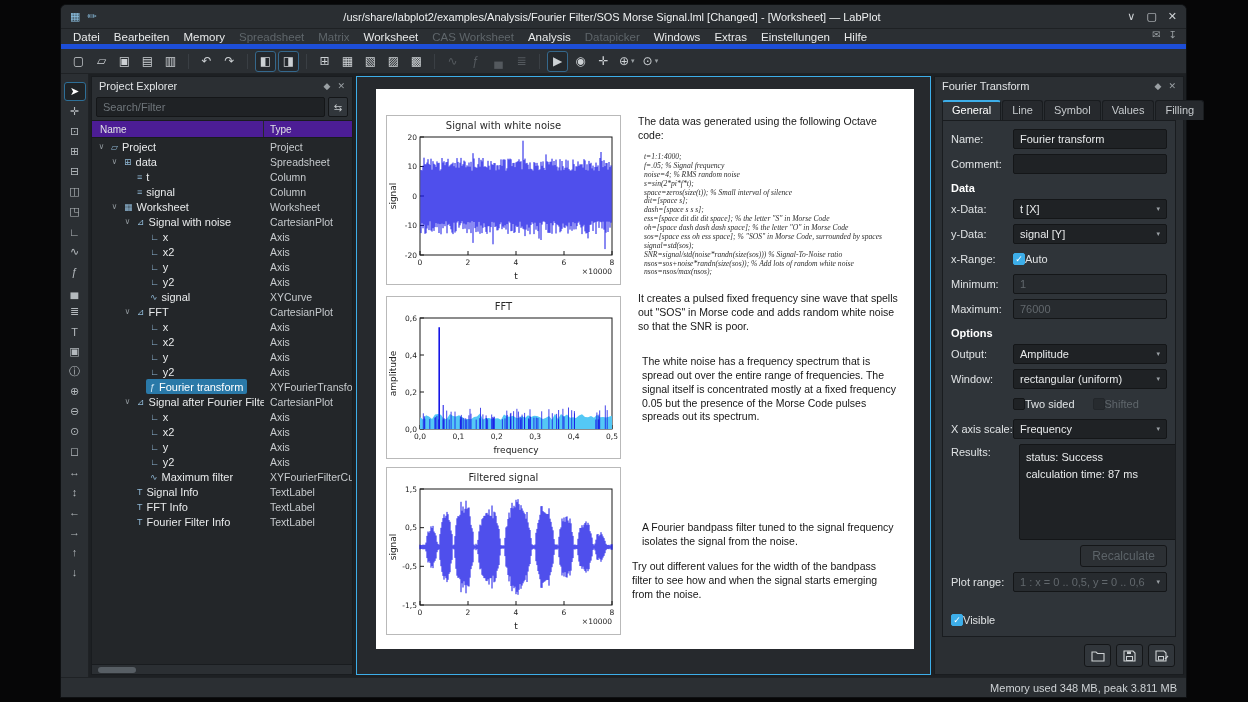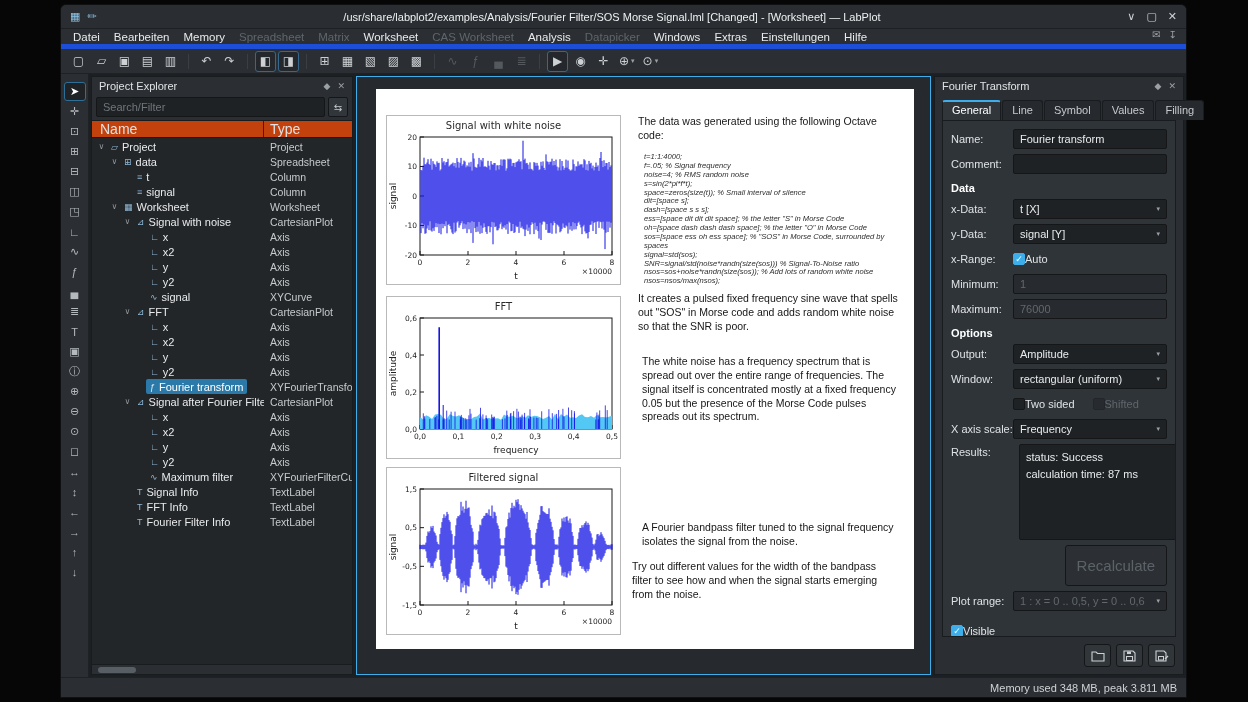--- a/index.html
+++ b/index.html
@@ -24,21 +24,21 @@
 .rbtn{width:22px;height:19px;display:flex;align-items:center;justify-content:center;font-size:11px;color:#b4b9bd;border-radius:3px;border:1px solid transparent;flex:none}
 .rbtn.checked{background:#1f2326;border-color:#2e6f97;color:#fff}
 .dock{background:#2b2f33;display:flex;flex-direction:column;min-height:0}
 .explorer{width:262px;margin:2px 0 2px 2px;border:1px solid #191c1f;flex:none}
 .dock-header{height:18px;display:flex;align-items:center;font-size:11px;padding:0 7px;color:#dfe2e4;flex:none}
 .dock-btns{margin-left:auto;display:flex;gap:7px;color:#9aa0a4;font-size:9px}
 .search-row{display:flex;gap:3px;padding:2px 4px 3px 4px;flex:none}
 .search-row input{flex:1;height:20px;background:#1f2225;border:1px solid #141618;border-radius:2px;color:#e8eaeb;font-size:11px;padding:0 6px;outline:none}
 .search-row input::placeholder{color:#6f767b}
 .sqbtn{width:20px;height:20px;background:#31363b;border:1px solid #141618;border-radius:2px;display:flex;align-items:center;justify-content:center;font-size:10px;color:#c6cacd}
-.tree-colhead{display:flex;height:18px;background:#c2410c;border-top:1px solid #191c1f;border-bottom:1px solid #191c1f;font-size:14px;color:#dfe2e4;flex:none}
+.tree-colhead{display:flex;height:18px;background:#4c1d95;border-top:1px solid #191c1f;border-bottom:1px solid #191c1f;font-size:10px;color:#dfe2e4;flex:none}
 .tree-colhead .c1{width:172px;padding-left:8px;border-right:1px solid #26292c;display:flex;align-items:center}
 .tree-colhead .c2{flex:1;padding-left:6px;display:flex;align-items:center}
 .tree{flex:1;background:#232629;overflow:hidden;font-size:11px;padding-top:1px}
 .trow{display:flex;height:15px;align-items:center}
 .ncell{width:172px;display:flex;align-items:center;overflow:hidden;white-space:nowrap;flex:none}
 .expander{width:11px;color:#8f969b;font-size:8px;text-align:center;flex:none}
 .hl{display:flex;align-items:center;gap:4px;padding:0 4px;border-radius:2px;height:15px;overflow:hidden}
 .trow.selected .hl{background:#2a79a8;color:#fff}
 .ticon{font-size:9px;color:#8fb7d4;flex:none}
 .trow.selected .ticon{color:#dff0fa}
@@ -46,42 +46,42 @@
 .hscroll{height:10px;background:#2b2f33;border-top:1px solid #191c1f;position:relative;flex:none}
 .hscroll .handle{position:absolute;left:6px;top:2px;width:38px;height:6px;background:#575e64;border-radius:3px}
 .center{flex:1;margin:2px 3px;border:1px solid #3daee9;background:#26292d;position:relative;overflow:hidden;min-width:0}
 .page{position:absolute;left:19px;top:12px;width:538px;height:560px;background:#ffffff;color:#222}
 .plot{position:absolute}
 svg text{font-family:"DejaVu Sans",sans-serif}
 .ptitle{font-size:10px;fill:#2a2a2a;text-anchor:middle}
 .tick{font-size:7.5px;fill:#222}
 .alabel{font-size:9px;fill:#222;text-anchor:middle}
 .wtext{position:absolute;font-size:10.5px;color:#161616;line-height:1.32}
-.octave{position:absolute;font-family:Liberation Sans, sans-serif;font-style:italic;font-size:7.6px;color:#2e2e2e;line-height:1.17}
+.octave{position:absolute;font-family:Liberation Serif, serif;font-style:italic;font-size:7.6px;color:#2e2e2e;line-height:1.17}
 .props{width:250px;margin:2px 2px 2px 0;border:1px solid #191c1f;flex:none}
 .tabbar{display:flex;padding:5px 7px 0 7px;gap:1px;font-size:11px;flex:none}
 .tab{padding:3px 9px 4px 9px;border:1px solid #191c1f;border-bottom:none;background:#26292d;color:#c6cacd;border-radius:3px 3px 0 0}
 .tab.active{background:#31363b;color:#fff;border-top:2px solid #3daee9;padding-top:2px}
 .props-body{flex:1;border:1px solid #191c1f;margin:0 7px;background:#2f3439;padding:8px 8px 6px 8px;display:flex;flex-direction:column;gap:5px;font-size:11px;min-height:0;overflow:hidden}
 .frow{display:flex;align-items:center;gap:0;min-height:20px;flex:none}
 .frow label{width:62px;flex:none;color:#dfe2e4}
 .kinput{flex:1;height:20px;background:#1f2225;border:1px solid #141618;border-radius:2px;color:#e8eaeb;font-size:11px;padding:0 6px;outline:none;min-width:0}
 .kinput:disabled{color:#62686d;background:#272b2f}
 .combo{flex:1;height:20px;background:#1f2225;border:1px solid #141618;border-radius:2px;color:#e8eaeb;font-size:11px;padding:0 6px;display:flex;align-items:center;justify-content:space-between;min-width:0;overflow:hidden;white-space:nowrap}
 .combo .arr{font-size:7px;color:#9aa0a4;margin-left:4px}
 .combo.disabled{color:#62686d;background:#272b2f}
 .section{font-weight:bold;color:#ffffff;margin-top:3px;flex:none}
 .checkbox{width:12px;height:12px;border:1px solid #141618;background:#1f2225;border-radius:2px;display:inline-flex;align-items:center;justify-content:center;font-size:9px;color:#fff;flex:none}
 .checkbox.checked{background:#3daee9;border-color:#3daee9}
 .cblabel{color:#dfe2e4}
 .cblabel.disabled{color:#5f666b}
 .results-box{flex:none;height:96px;background:#1f2225;border:1px solid #141618;border-radius:2px;padding:4px 6px;line-height:1.55;color:#e8eaeb;width:100%}
 .rrow{display:flex;align-items:flex-start;gap:6px;flex:none}
 .rrow label{width:62px;flex:none;color:#dfe2e4;padding-top:2px}
-.btn{background:#31363b;border:1px solid #141618;border-radius:3px;padding:11px 11px;color:#e8eaeb;font-size:15px}
+.btn{background:#31363b;border:1px solid #141618;border-radius:3px;padding:3px 11px;color:#e8eaeb;font-size:12px}
 .btn.disabled{color:#5c6368;background:#2c3034}
 .right{display:flex;justify-content:flex-end;flex:none}
 .spacer{flex:1}
 .props-foot{display:flex;justify-content:flex-end;gap:5px;padding:7px 8px;flex:none}
 .iconbtn{width:27px;height:23px;border:1px solid #141618;border-radius:3px;background:#31363b;display:flex;align-items:center;justify-content:center}
 .statusbar{height:20px;display:flex;align-items:center;justify-content:flex-end;padding:0 9px;font-size:11px;color:#cfd3d6;border-top:1px solid #1f2225;flex:none}
 </style>
 </head>
 <body>
 

